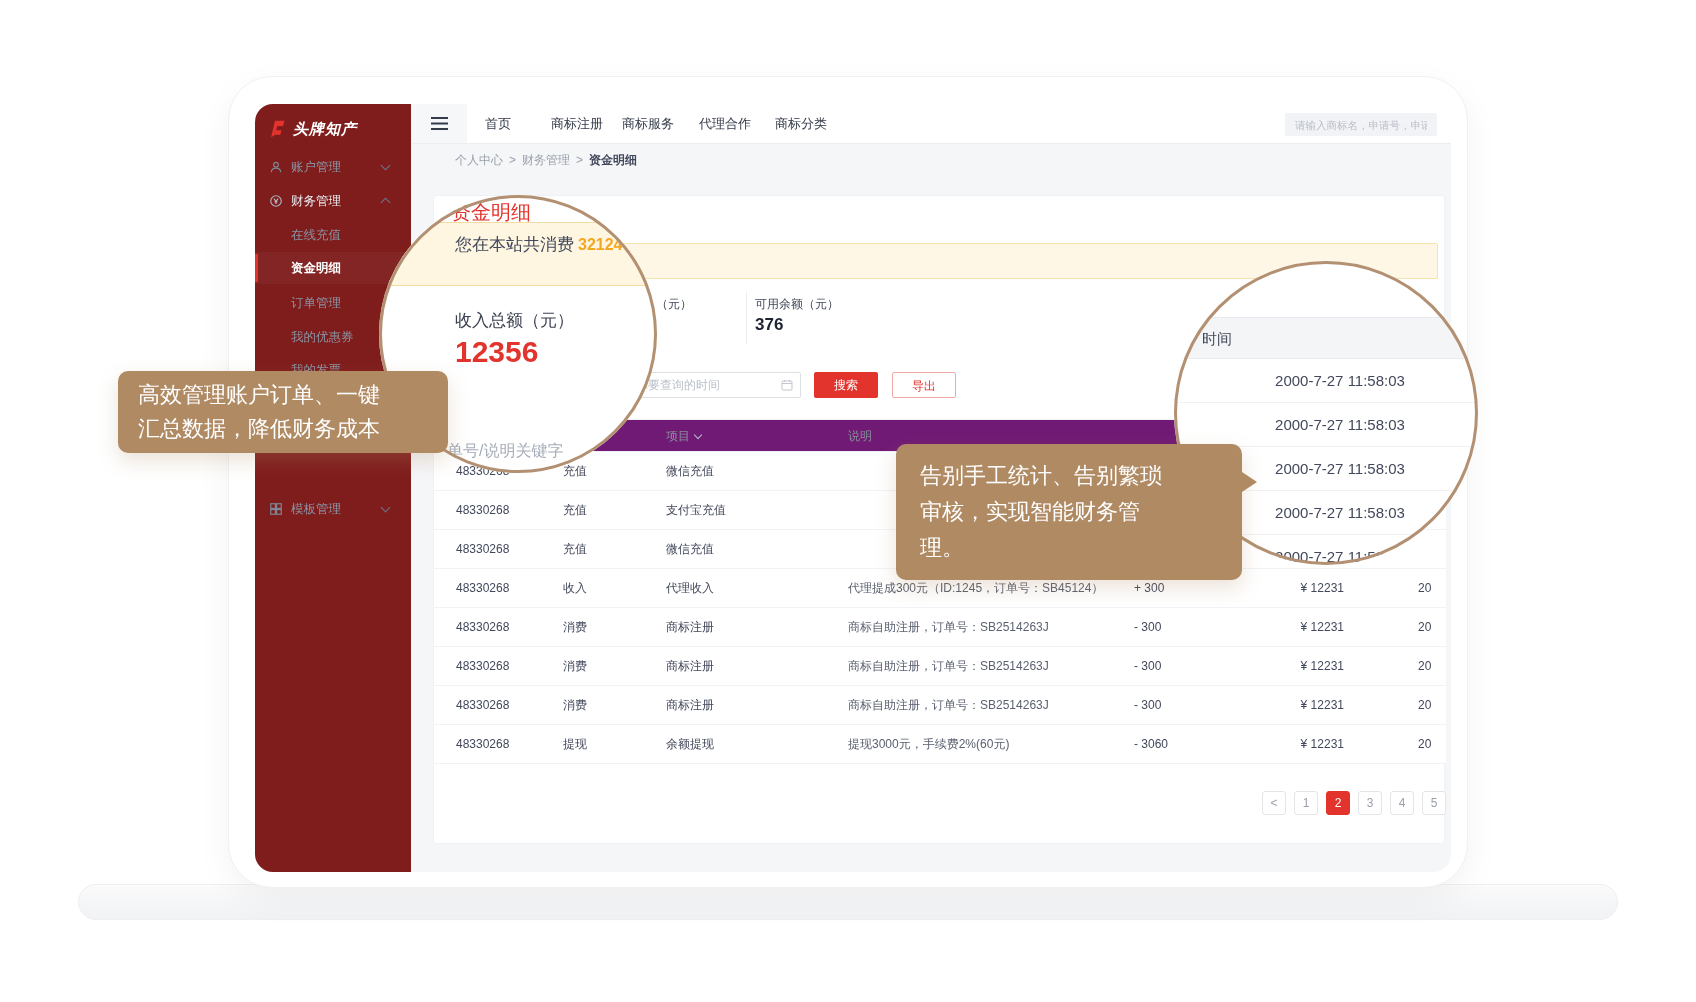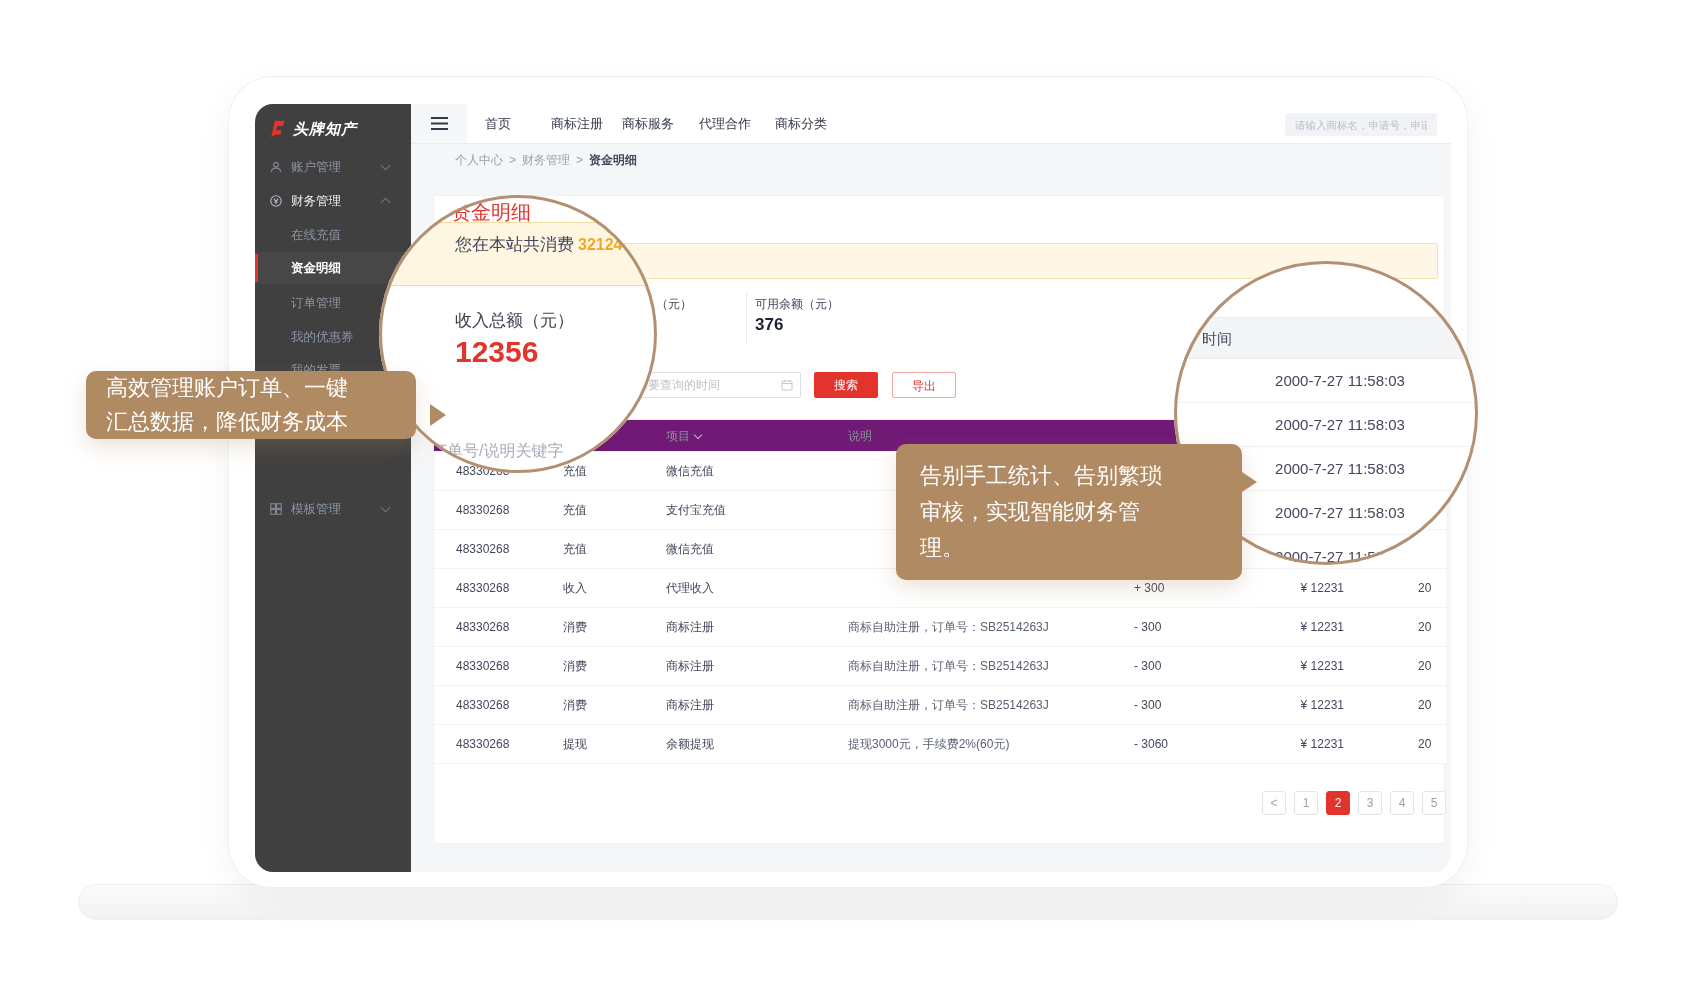--- a/index.html
+++ b/index.html
@@ -9,21 +9,21 @@
 
   
   #base-slab { left:78px; top:884px; width:1540px; height:36px; border-radius:18px;
     background:linear-gradient(#fbfbfc,#f1f2f4); border:1px solid #efeff1; z-index:0; }
   #laptop-frame { left:228px; top:76px; width:1240px; height:812px; border-radius:44px;
     background:#fff; border:1px solid #f0f0f2; box-shadow:0 12px 34px rgba(0,0,0,.05); z-index:1; }
   #screen { left:255px; top:104px; width:1196px; height:768px; border-radius:18px;
     background:#f5f6f8; overflow:hidden; z-index:2; }
 
   
-  #sidebar { left:0; top:0; width:156px; height:768px; background:#404040; }
+  #sidebar { left:0; top:0; width:156px; height:768px; background:#7f1d1d; }
   .logo-row { left:12px; top:12px; width:140px; height:26px; display:flex; align-items:center; gap:6px; }
   .logo-text { color:#fff; font-size:15px; font-weight:bold; font-style:italic; letter-spacing:1px; }
   .side-item { left:0; width:156px; height:32px; display:flex; align-items:center; color:#8a93a3; font-size:12.5px; cursor:pointer; }
   .side-item .lbl { position:absolute; left:36px; }
   .side-item .micon { position:absolute; left:14px; width:14px; height:14px; }
   .side-item.lit { color:#e8eaee; }
   .side-item.active { color:#fff; font-weight:bold; background:rgba(255,255,255,.04); }
   .red-bar { position:absolute; left:0; top:2px; width:3px; height:28px; background:#e2332c; }
   .chev { position:absolute; right:22px; width:7px; height:7px; border-right:1.5px solid #6d7686; border-bottom:1.5px solid #6d7686; }
   .chev.down { transform:rotate(45deg); top:11px; }
@@ -94,21 +94,21 @@
   .zorder-header { left:52px; top:246px; font-size:16px; color:#a6acb8; white-space:nowrap; }
 
   .zt-band { left:0; top:56px; width:304px; height:42px; background:#f4f5f7; border-top:1px solid #e9ebee; border-bottom:1px solid #e9ebee;
     font-size:15px; color:#42485b; text-align:left; line-height:42px; padding-left:28px; }
   .zt-row { left:0; width:304px; height:44px; border-bottom:1px solid #f0f1f4; font-size:15px; color:#42485b;
     text-align:center; line-height:44px; padding-left:28px; white-space:nowrap; }
 
   
   .callout { background:#b08a63; border-radius:10px; color:#fff; font-size:22px; white-space:pre-line; z-index:7;
     box-shadow:0 8px 20px rgba(176,138,99,.25); }
-  #callout-left { left:86px; top:371px; width:330px; padding:0 20px; line-height:34px; }
+  #callout-left { left:118px; top:371px; width:330px; padding:7px 20px; line-height:34px; }
   #callout-right { left:896px; top:444px; width:346px; padding:14px 24px; line-height:36px; }
   .tri { width:0; height:0; z-index:7; }
   #tri-left { left:430px; top:404px; border-top:11px solid transparent; border-bottom:11px solid transparent; border-left:16px solid #b08a63; }
   #tri-right { left:1239px; top:470px; border-top:12px solid transparent; border-bottom:12px solid transparent; border-left:18px solid #b08a63; }
 
   svg { display:block; }
 </style>
 </head>
 <body>
 
@@ -258,20 +258,21 @@
         <span class="c-project">微信充值</span>
         <span class="c-desc"></span>
         <span class="c-amount"></span>
         <span class="c-balance"></span>
         <span class="c-time"></span>
       </div>
       <div class="trow" style="top:373px">
         <span class="c-order">48330268</span>
         <span class="c-type">收入</span>
         <span class="c-project">代理收入</span>
+        <span class="c-desc">代理提成300元（ID:1245，订单号：SB45124）</span>
         <span class="c-amount">+ 300</span>
         <span class="c-balance">¥ 12231</span>
         <span class="c-time">2000-7-27 11:58:03</span>
       </div>
       <div class="trow" style="top:412px">
         <span class="c-order">48330268</span>
         <span class="c-type">消费</span>
         <span class="c-project">商标注册</span>
         <span class="c-desc">商标自助注册，订单号：SB2514263J</span>
         <span class="c-amount">- 300</span>

